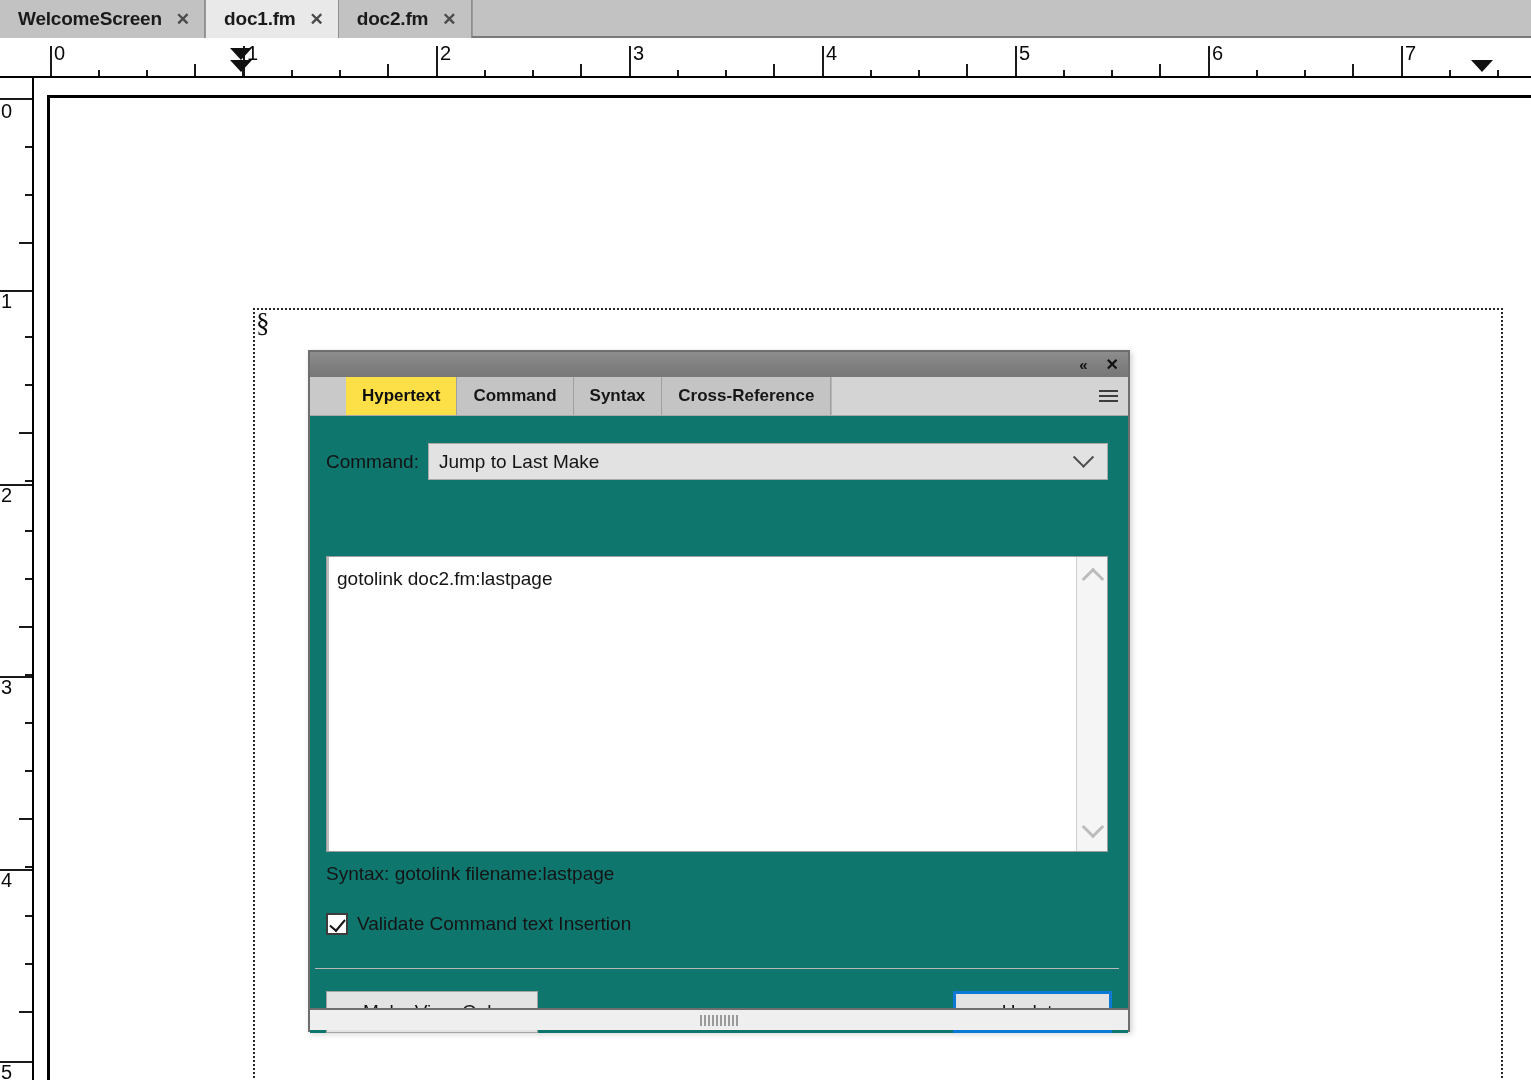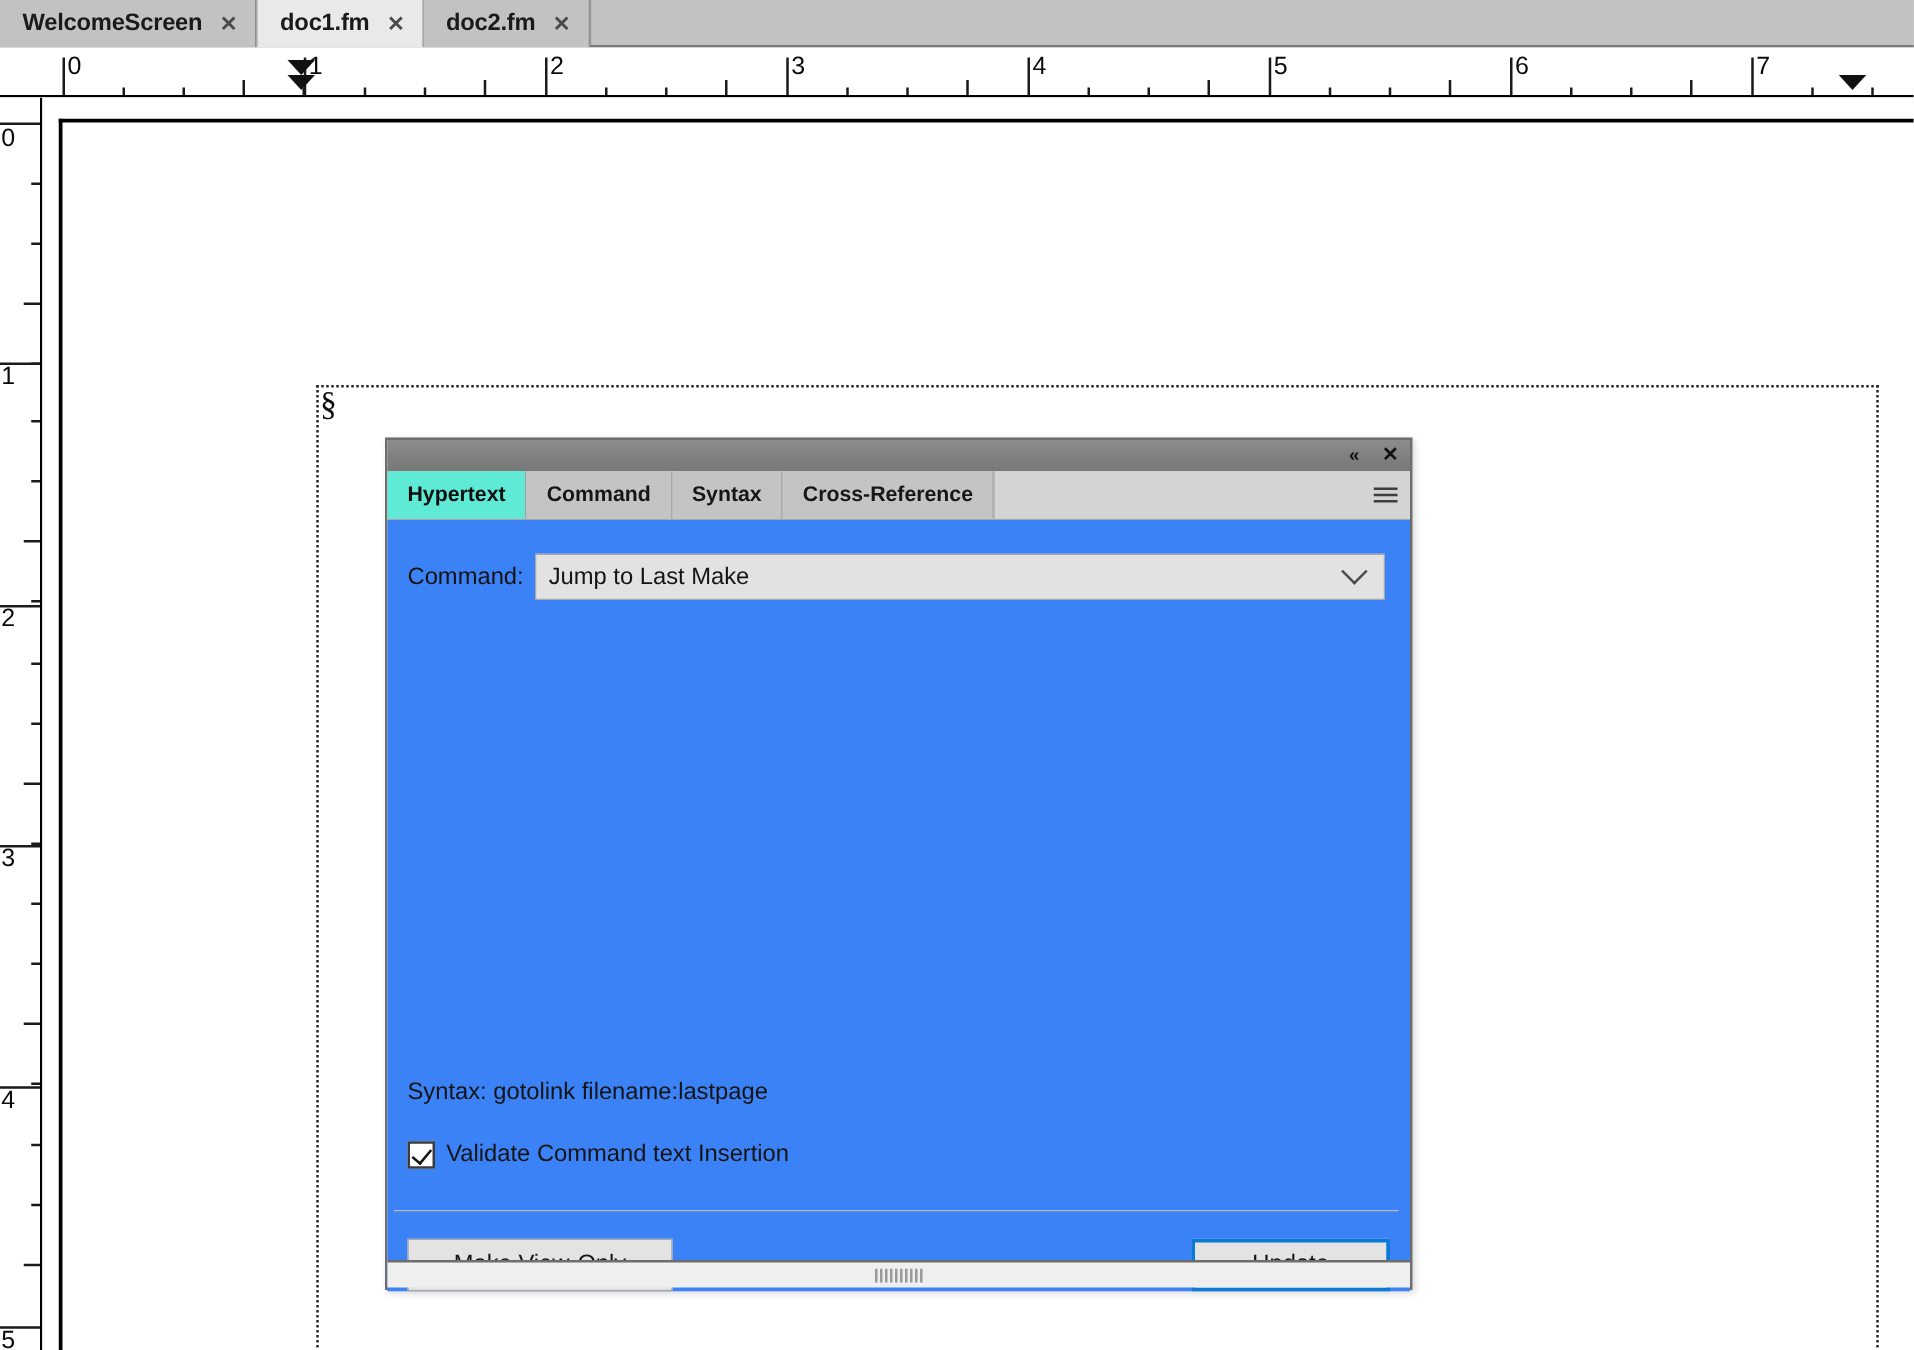--- a/index.html
+++ b/index.html
@@ -230,22 +230,23 @@
     font-size: 17px;
     font-weight: bold;
     color: #161616;
     background: #c4c4c4;
     border-right: 1px solid #a0a0a0;
     box-sizing: border-box;
     cursor: default;
     white-space: nowrap;
   }
   .ptab.active {
-    background: #5eead4;
+    background: #fde047;
     color: #0f0f0f;
+    margin-left: 36px;
   }
   #panel-tabs-filler {
     flex: 1 1 auto;
     background: #d4d4d4;
     display: flex;
     align-items: center;
     justify-content: flex-end;
     padding-right: 10px;
     border-left: 1px solid #b5b5b5;
   }
@@ -259,21 +260,21 @@
   #panel-menu-icon span {
     display: block;
     width: 19px;
     height: 2px;
     background: #3d3d3d;
   }
 
   #panel-body {
     position: relative;
     padding: 0;
-    background: #3b82f6;
+    background: #0f766e;
     height: 617px;
     box-sizing: border-box;
     text-decoration: underline;
   }
 
   #command-row {
     position: absolute;
     left: 16px; top: 27px;
     width: 782px;
     display: flex;
@@ -610,20 +611,27 @@
   <div id="panel-body">
 
     <div id="command-row">
       <span id="command-label">Command:</span>
       <div id="command-select">
         <span id="command-value">Jump to Last Make</span>
         <span class="chev-down"></span>
       </div>
     </div>
 
+    <div id="command-textarea-wrap">
+      <div id="command-textarea">gotolink doc2.fm:lastpage</div>
+      <div id="ta-scrollbar">
+        <span class="sb-arrow up"></span>
+        <span class="sb-arrow down"></span>
+      </div>
+    </div>
 
     <div id="syntax-line">Syntax:  gotolink filename:lastpage</div>
 
     <div id="validate-row">
       <span id="validate-box">
         <span class="tick"></span>
       </span>
       <span id="validate-label">Validate Command text Insertion</span>
     </div>
 

